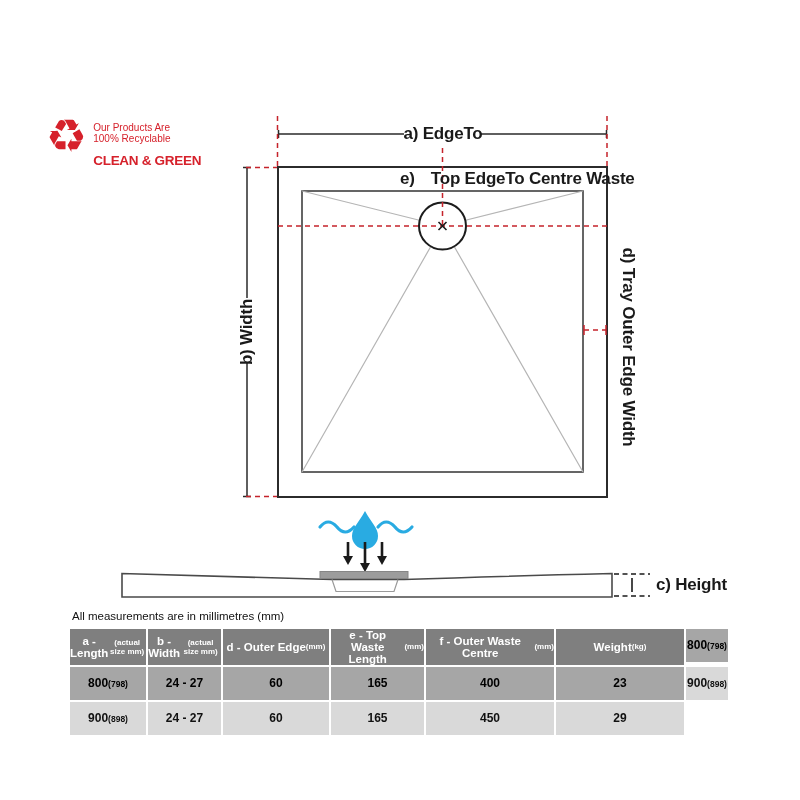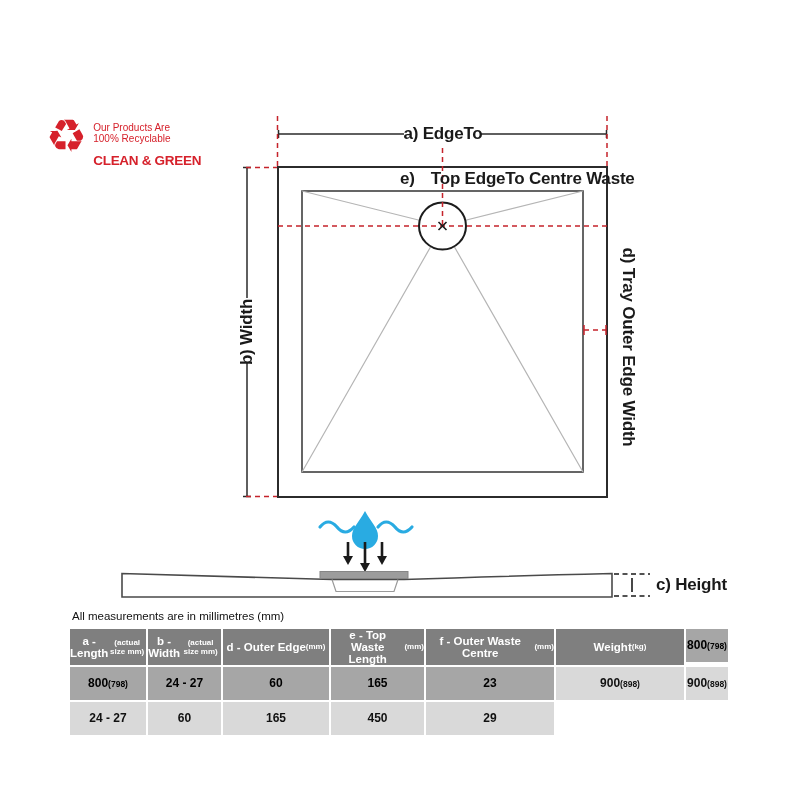--- a/index.html
+++ b/index.html
@@ -161,20 +161,23 @@
     <div class="cell r1">
       <div class="main">24 - 27</div>
     </div>
     <div class="cell r1">
       <div class="main">60</div>
     </div>
     <div class="cell r1">
       <div class="main">165</div>
     </div>
     <div class="cell r1">
+      <div class="main">400</div>
+    </div>
+    <div class="cell r1">
       <div class="main">23</div>
     </div>
 
     <div class="cell r2">
       <div class="main">900</div>
       <div class="sub">(898)</div>
     </div>
     <div class="cell r2">
       <div class="main">900</div>
       <div class="sub">(898)</div>

